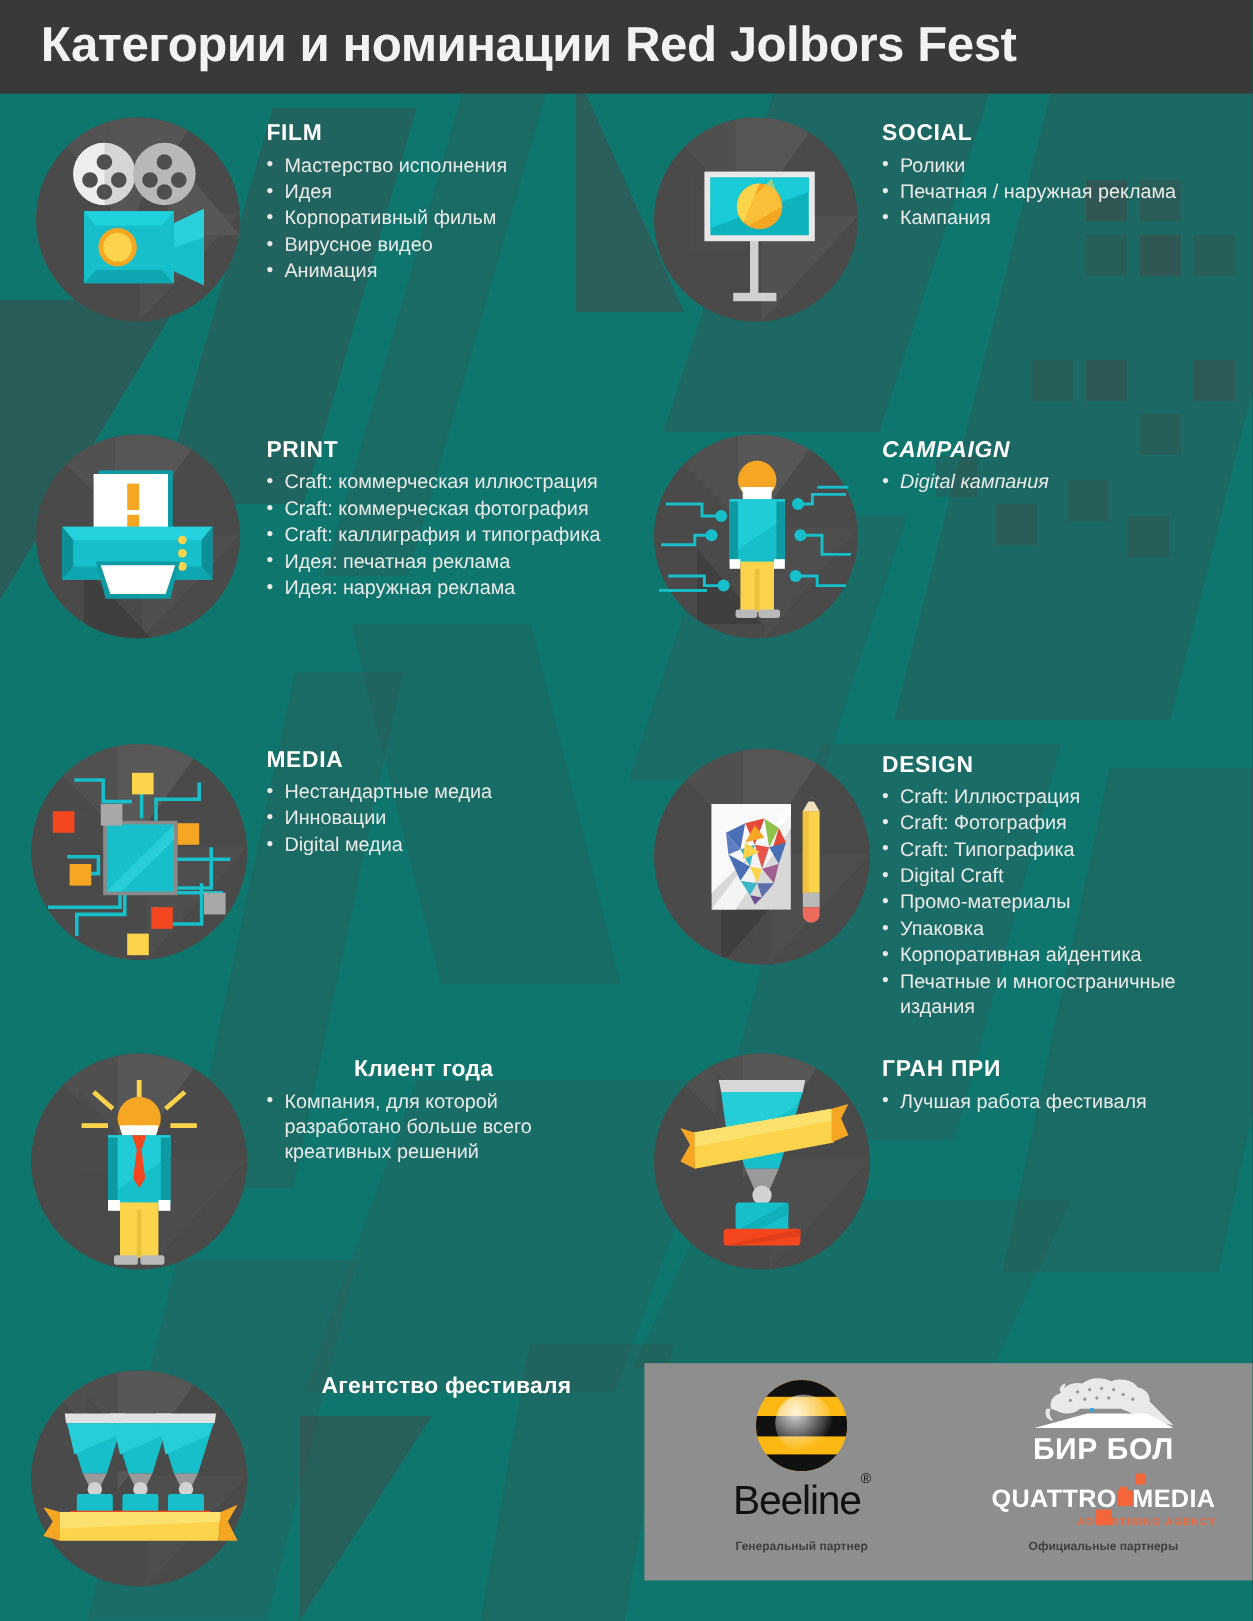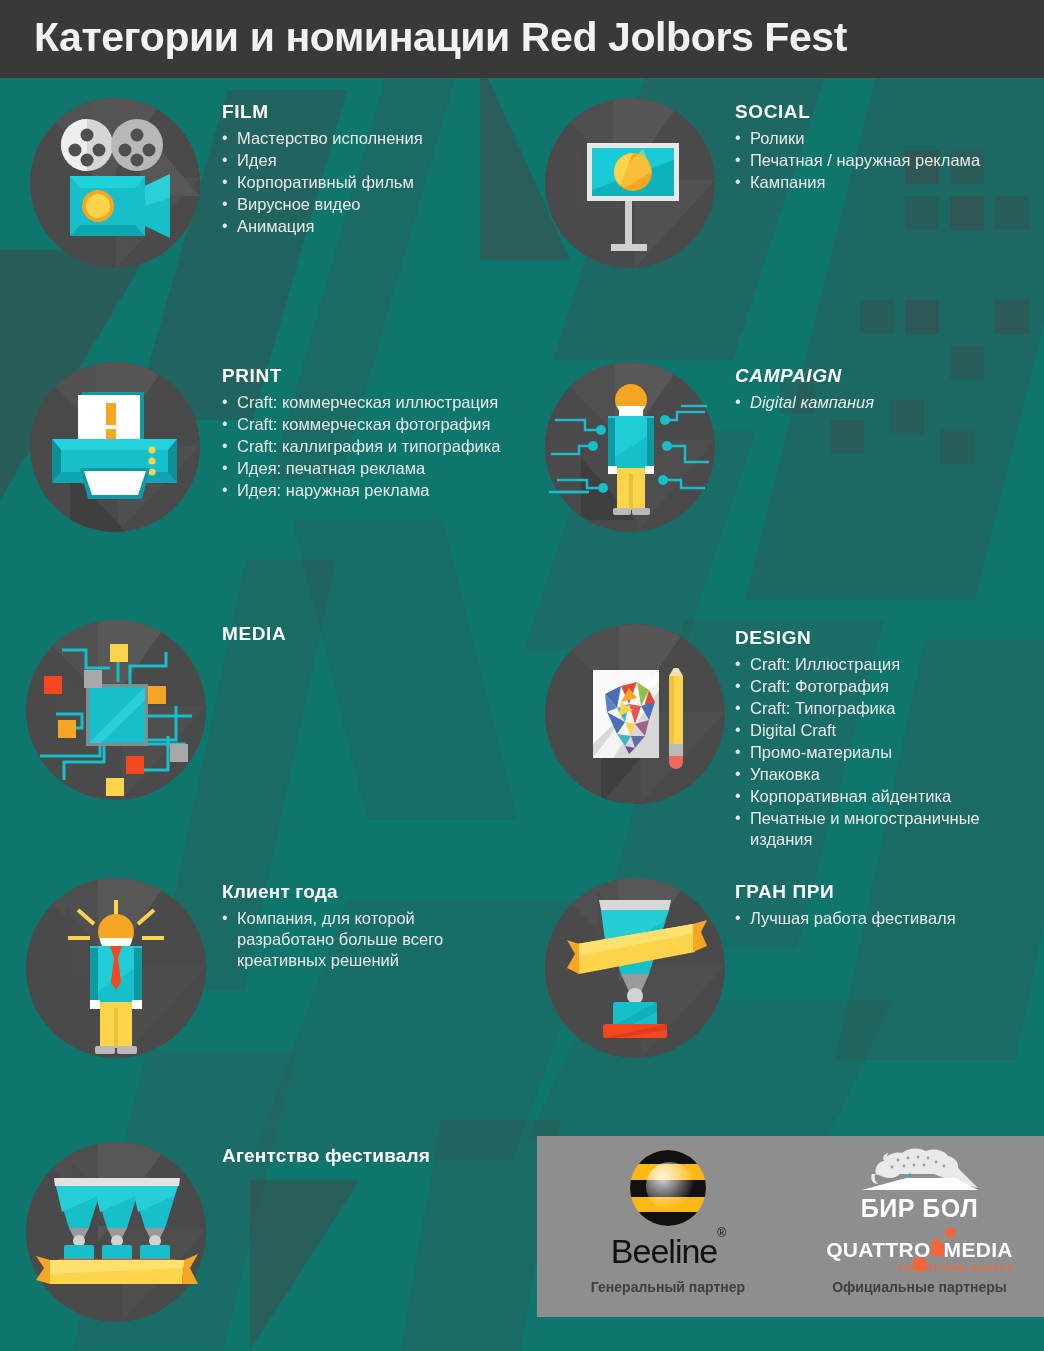--- a/index.html
+++ b/index.html
@@ -77,21 +77,21 @@
 
   .text-col { position: absolute; }
 
   .cat-title {
     font-size: 19px;
     font-weight: bold;
     color: #ffffff;
     letter-spacing: .6px;
     margin-bottom: 5px;
   }
-  .cat-title.ru { letter-spacing: .2px; }
+  .cat-title.ru { letter-spacing: .2px; text-align: center; }
 
   .cat-list { list-style: none; }
   .cat-list li {
     position: relative;
     padding-left: 15px;
     font-size: 16.5px;
     line-height: 21px;
     color: #eaeaea;
     margin-bottom: 1px;
   }
@@ -115,21 +115,21 @@
   }
   .partner-col {
     position: absolute;
     top: 0; bottom: 0;
     text-align: center;
   }
   .partner-caption {
     position: absolute;
     bottom: 22px;
     left: 0; right: 0;
-    font-size: 14px;
+    font-size: 10px;
     font-weight: bold;
     color: #3f3f3f;
   }
 
   
   .beeline-ball {
     position: absolute;
     left: 50%;
     transform: translateX(-50%);
     top: 14px;
@@ -424,20 +424,25 @@
         <rect x="18" y="56" width="18" height="18" fill="#f4471f"></rect>
         <rect x="122" y="66" width="18" height="18" fill="#f5a623"></rect>
         <rect x="32" y="100" width="18" height="18" fill="#f5a623"></rect>
         <rect x="144" y="124" width="18" height="18" fill="#a8a8a8"></rect>
         <rect x="100" y="136" width="18" height="18" fill="#f4471f"></rect>
         <rect x="80" y="158" width="18" height="18" fill="#fbd44b"></rect>
       </svg>
     </div>
     <div class="text-col" style="left:196px;top:3px;width:300px;">
       <div class="cat-title">MEDIA</div>
+      <ul class="cat-list">
+        <li>Нестандартные медиа</li>
+        <li>Инновации</li>
+        <li>Digital медиа</li>
+      </ul>
     </div>
   </div>
 
   <div class="block" style="left:545px;top:624px;">
     <div class="icon-wrap" style="width:180px;height:180px;">
       <div class="disc" style="width:180px;height:180px;">
         <div class="facet" style="left:0;top:0;border-width:0 88px 88px 0;border-right-color:#4f4f4f;"></div>
         <div class="facet" style="left:74px;top:0;border-width:0 0 104px 70px;border-left-color:#565656;"></div>
         <div class="facet" style="left:0;top:84px;border-width:96px 0 0 82px;border-bottom-color:#434343;"></div>
         <div class="facet" style="left:96px;top:88px;border-width:92px 84px 0 0;border-top-color:#4e4e4e;"></div>

